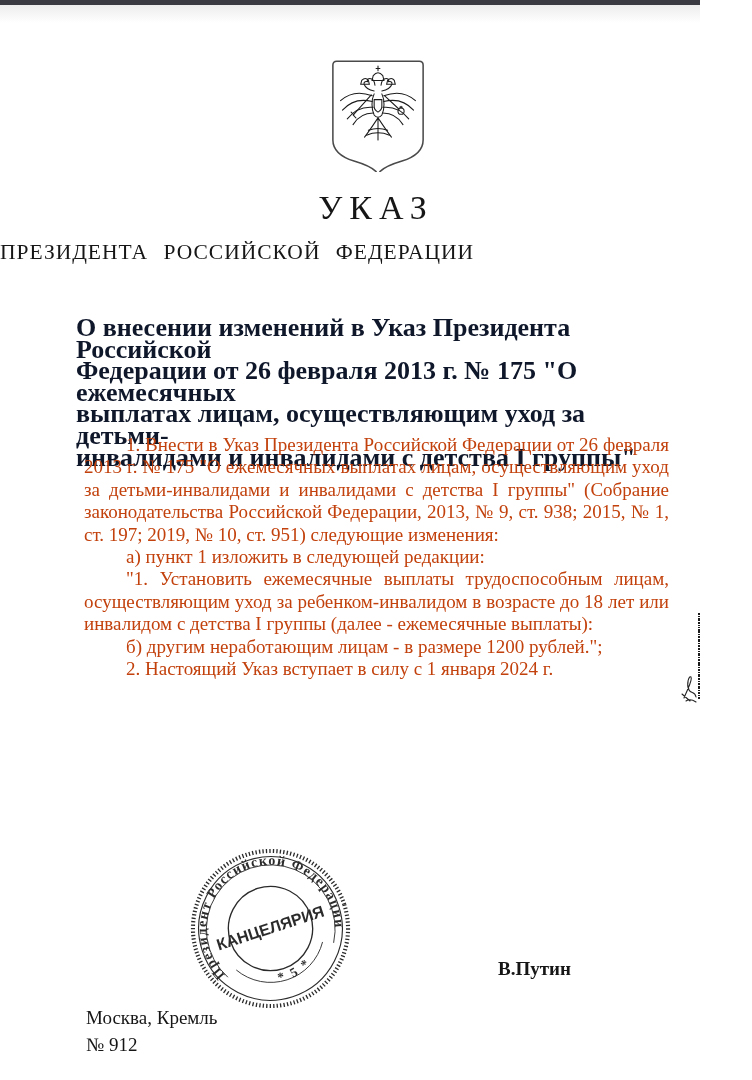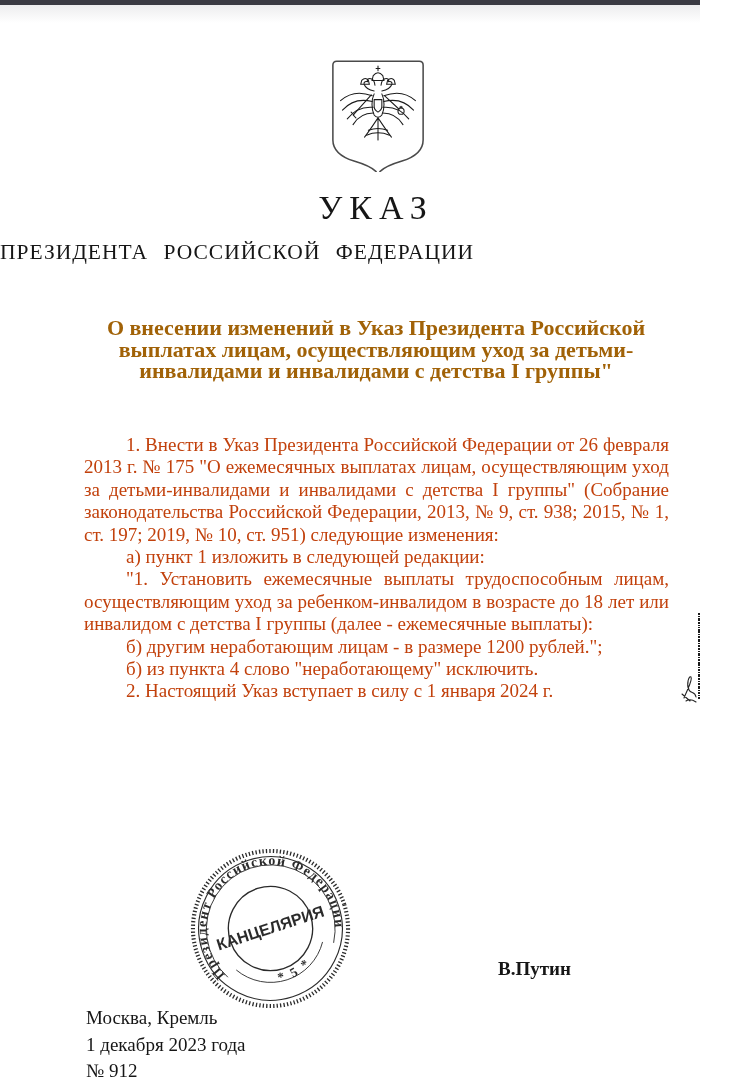--- a/index.html
+++ b/index.html
@@ -28,23 +28,22 @@
     color:#161616;
   }
   .authority{
     position:absolute;left:0;top:240px;width:752px;
     text-align:left;
     font-size:21.5px;letter-spacing:1px;word-spacing:9px;
     color:#161616;
   }
   .decree-title{
     position:absolute;left:76px;top:317px;width:600px;
-    text-align:center;
-    font-weight:bold;font-size:22px;line-height:21.6px;
-    color:#a16207;
+    font-weight:bold;font-size:26px;line-height:21.6px;
+    color:#0f172a;
   }
   .body-text{
     position:absolute;left:84px;top:434px;width:585px;
     font-size:19px;line-height:22.4px;
     text-align:justify;
     color:#c2410c;
   }
   .body-text p{margin:0;text-indent:42px;}
   .stamp{
     position:absolute;left:188px;top:846px;width:165px;height:165px;
@@ -122,30 +121,30 @@
         <path d="M74,50.8 v-2 M72.8,49.8 h2.4"></path>
       </g>
     </svg>
   </div>
 
   <div class="doc-type">УКАЗ</div>
   <div class="authority">ПРЕЗИДЕНТА РОССИЙСКОЙ ФЕДЕРАЦИИ</div>
 
   <div class="decree-title">
     <div>О внесении изменений в Указ Президента Российской</div>
+    <div>Федерации от 26 февраля 2013 г. № 175 "О ежемесячных</div>
     <div>выплатах лицам, осуществляющим уход за детьми-</div>
     <div>инвалидами и инвалидами с детства I группы"</div>
   </div>
 
   <div class="body-text">
     <p>1. Внести в Указ Президента Российской Федерации от 26 февраля 2013 г. № 175 "О ежемесячных выплатах лицам, осуществляющим уход за детьми-инвалидами и инвалидами с детства I группы" (Собрание законодательства Российской Федерации, 2013, № 9, ст. 938; 2015, № 1, ст. 197; 2019, № 10, ст. 951) следующие изменения:</p>
     <p>а) пункт 1 изложить в следующей редакции:</p>
     <p>"1. Установить ежемесячные выплаты трудоспособным лицам, осуществляющим уход за ребенком-инвалидом в возрасте до 18 лет или инвалидом с детства I группы (далее - ежемесячные выплаты):</p>
     <p>б) другим неработающим лицам - в размере 1200 рублей.";</p>
-    <p>б) из пункта 4 слово "неработающему" исключить.</p>
     <p>2. Настоящий Указ вступает в силу с 1 января 2024 г.</p>
   </div>
 
   <div class="stamp">
     <svg viewBox="0 0 200 200" width="165" height="165">
       <g transform="rotate(-18 100 100)" fill="none" stroke="#141414">
         <circle cx="100" cy="100" r="94" stroke-width="5" stroke-dasharray="1.6 2.6"></circle>
         <circle cx="100" cy="100" r="87" stroke-width="1.4"></circle>
         <circle cx="100" cy="100" r="51" stroke-width="1.6"></circle>
         <path id="stamp-arc-top" d="M 32.6,140.2 A 78,78 0 1 1 167.4,140.2"></path>
@@ -158,21 +157,20 @@
         </text>
         <text x="100" y="106" text-anchor="middle" font-family="Liberation Sans, sans-serif" font-size="19.5" font-weight="bold" fill="#141414" stroke="none">КАНЦЕЛЯРИЯ</text>
       </g>
     </svg>
   </div>
 
   <div class="sig-name">В.Путин</div>
 
   <div class="footer">
     <div>Москва, Кремль</div>
-    <div>1 декабря 2023 года</div>
     <div>№ 912</div>
   </div>
 
   <div class="barcode">
     <div id="bcbars">
         <div class="bc-bar" style="height: 2px;"></div>
         <div class="bc-bar" style="height: 1px;"></div>
         <div class="bc-bar" style="height: 3px;"></div>
         <div class="bc-bar" style="height: 2px;"></div>
         <div class="bc-bar" style="height: 1px;"></div>

